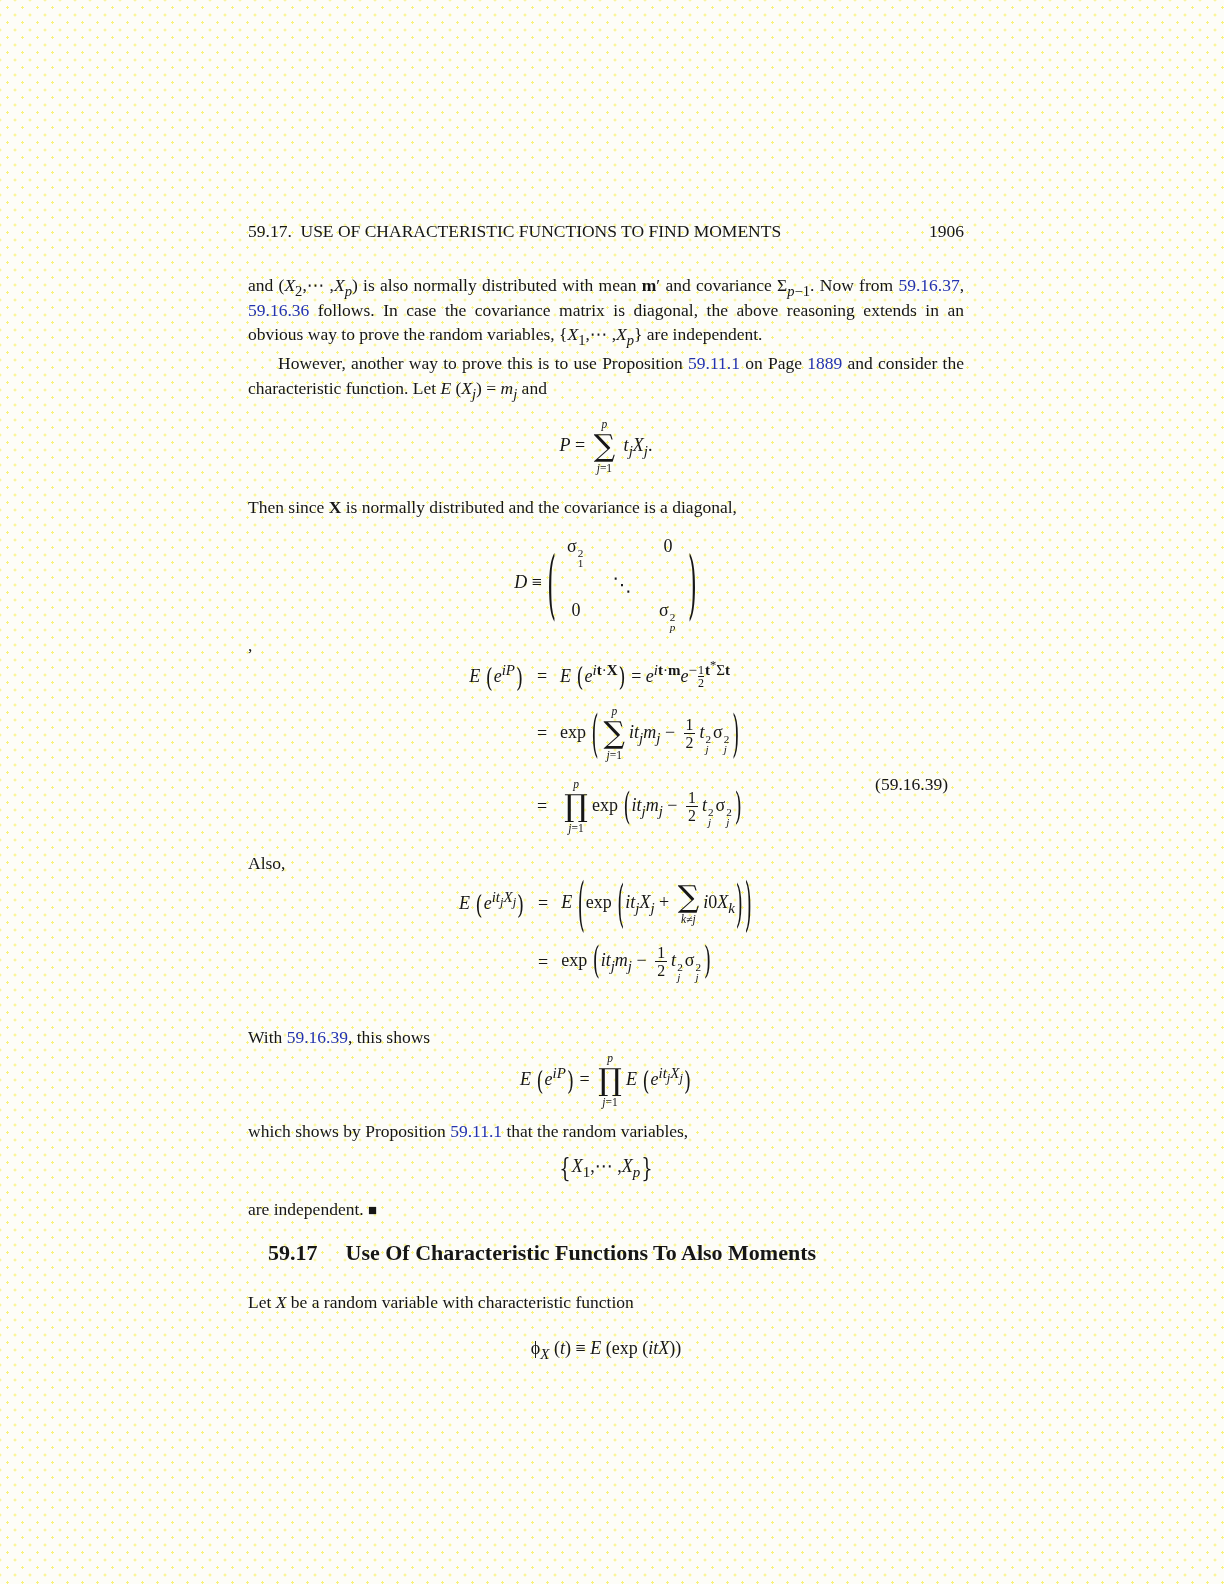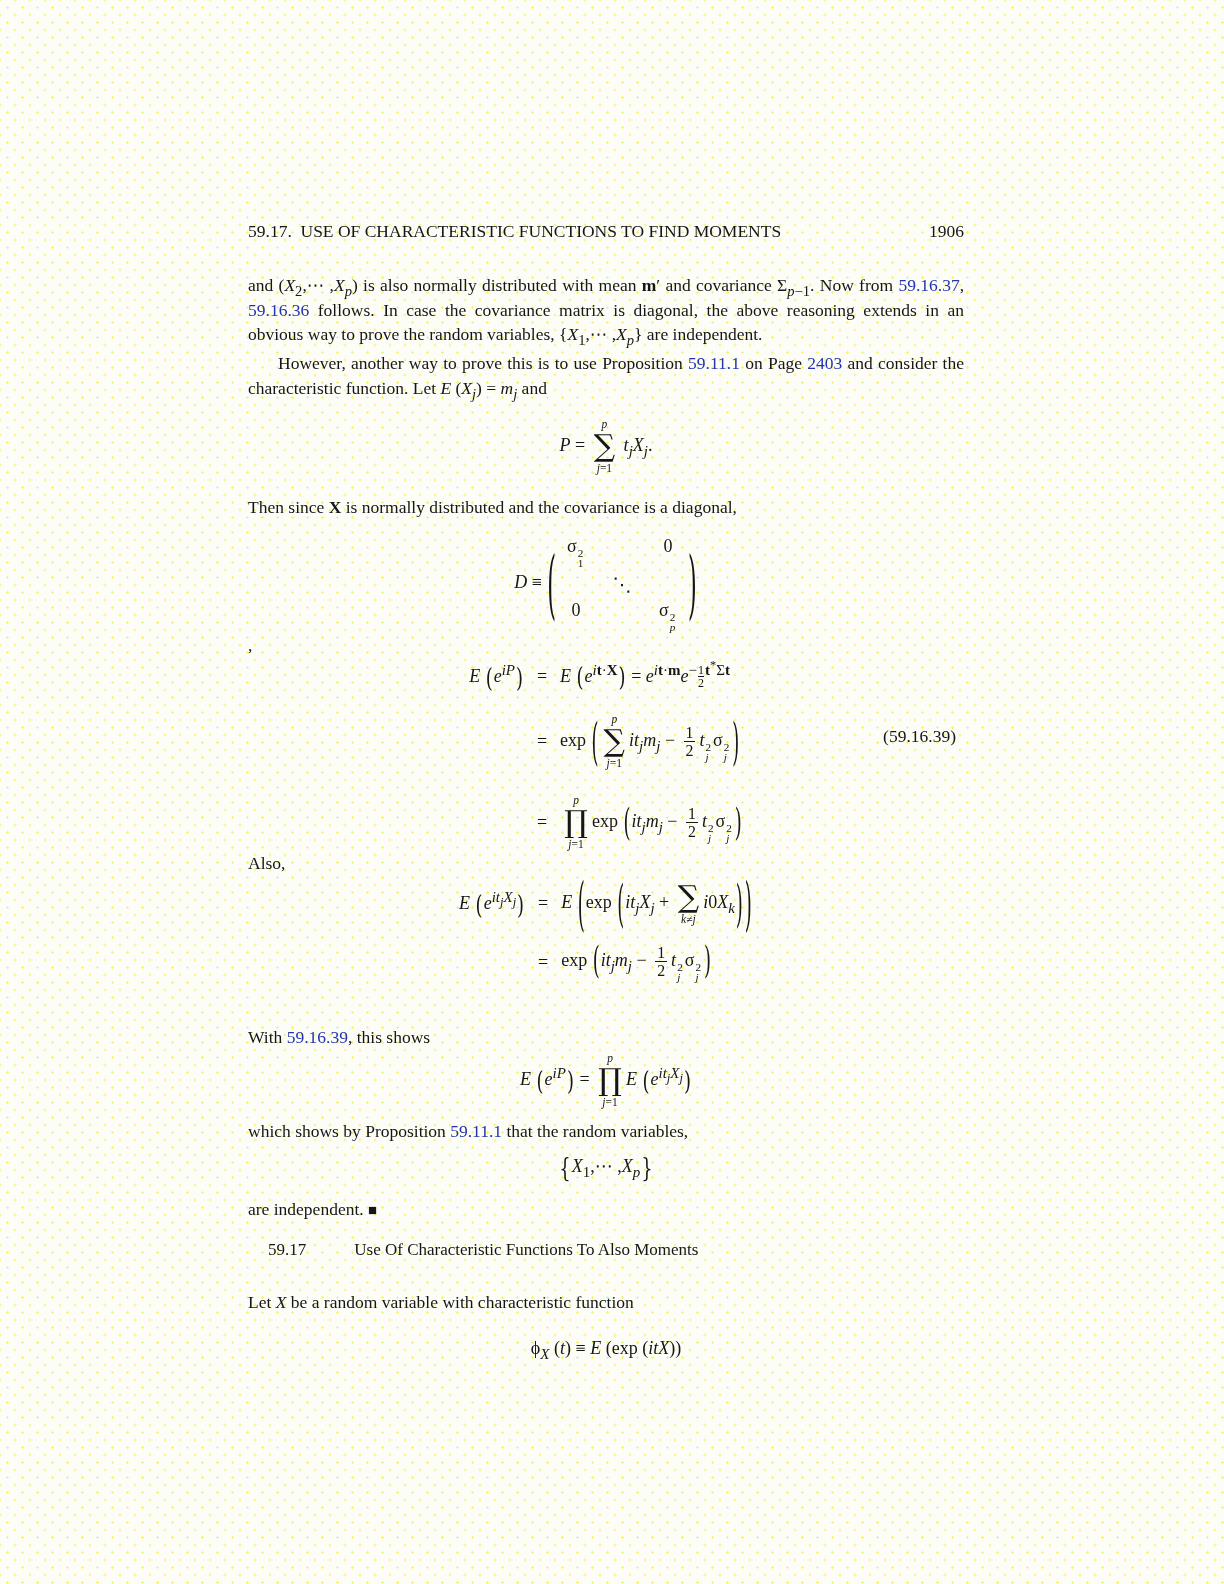--- a/index.html
+++ b/index.html
@@ -24,57 +24,57 @@
   .ind{text-indent:30px;}
   a.ref{color:var(--link);text-decoration:none;cursor:pointer;margin-top:47px;}
   i{font-style:italic;}
   sub,sup{line-height:0;}
   
   .disp{position:absolute;left:0;width:716px;text-align:center;font-size:18px;}
   .align{position:absolute;left:0;width:716px;display:grid;grid-template-columns:max-content 36px max-content;justify-content:center;align-items:center;font-size:18px;}
   .align .lhs{justify-self:end;text-align:right;}
   .align .rel{text-align:center;}
   .align .rhs{justify-self:start;text-align:left;}
-  .tag{position:absolute;right:8px;font-size:17.5px;}
+  .tag{position:absolute;right:16px;font-size:17.5px;margin-top:48px;}
   
   .bigop{display:inline-flex;flex-direction:column;align-items:center;vertical-align:middle;line-height:1;margin:0 4px;}
   .bigop .lim{font-size:11.5px;line-height:1.15;}
   .bigop .op{font-size:30px;line-height:1.02;font-family:"DejaVu Serif","DejaVu Sans",serif;}
   .frac{display:inline-flex;flex-direction:column;align-items:center;vertical-align:middle;line-height:1.08;margin:0 4px;font-size:0.88em;}
   .frac>span:first-child{border-bottom:1.2px solid currentColor;padding:0 2px;}
   .sfrac{display:inline-flex;flex-direction:column;align-items:center;line-height:1;font-size:0.8em;vertical-align:0.05em;margin:0 1px;}
   .sfrac>span:first-child{border-bottom:0.8px solid currentColor;}
   .ss{display:inline-flex;flex-direction:column;align-items:flex-start;line-height:0.9;font-size:62%;vertical-align:-0.45em;margin:0 2px 0 1px;}
   .par{display:inline-block;vertical-align:middle;line-height:1;margin:0 1px;transform-origin:center;font-family:"DejaVu Serif",serif;font-weight:400;}
   .pA{transform:scaleY(1.45);}
   .pB{transform:scaleY(2.05);}
   .pC{transform:scaleY(2.75);}
   .pD{transform:scaleY(3.25);}
   .pM{font-size:1.25em;transform:scaleY(3.35);}
   .pBr{transform:scaleY(1.45);}
   .mat{display:inline-grid;grid-template-columns:auto auto auto;column-gap:24px;row-gap:5px;vertical-align:middle;margin:0 8px;text-align:center;}
   .mat .mc{min-width:22px;}
   .mat .dots{font-size:19px;font-family:"DejaVu Serif",serif;}
   .qed{font-size:15px;}
-  .heading{position:absolute;left:20px;width:696px;display:flex;gap:48px;font-weight:normal;font-size:17px;}
+  .heading{position:absolute;left:20px;width:696px;display:flex;gap:28px;font-weight:bold;font-size:22px;}
 </style>
 </head>
 <body style="--text: #161616; --link: #2433ae; --bg: #fdfdf8; --dot: #f8f27c;">
 
 <div class="page">
   <div class="content">
 
     <div class="runhead">
       <span>59.17.&nbsp;&nbsp;USE OF CHARACTERISTIC FUNCTIONS TO FIND MOMENTS</span>
       <span>1906</span>
     </div>
 
     <p class="body j" style="top:273px">and (<i>X</i><sub>2</sub>,⋯ ,<i>X<sub>p</sub></i>) is also normally distributed with mean <b>m</b>′ and covariance Σ<sub><i>p</i>−1</sub>. Now from <a class="ref">59.16.37</a>, <a class="ref">59.16.36</a> follows. In case the covariance matrix is diagonal, the above reasoning extends in an obvious way to prove the random variables, {<i>X</i><sub>1</sub>,⋯ ,<i>X<sub>p</sub></i>} are independent.</p>
 
-    <p class="body j ind" style="top:351px">However, another way to prove this is to use Proposition <a class="ref">59.11.1</a> on Page <a class="ref">2403</a> and consider the characteristic function. Let <i>E</i> (<i>X<sub>j</sub></i>) = <i>m<sub>j</sub></i> and</p>
+    <p class="body j ind" style="top:351px">However, another way to prove this is to use Proposition <a class="ref">59.11.1</a> on Page <a class="ref">1889</a> and consider the characteristic function. Let <i>E</i> (<i>X<sub>j</sub></i>) = <i>m<sub>j</sub></i> and</p>
 
     <div class="disp" style="top:418px"><i>P</i> = <span class="bigop">
           <span class="lim"><i>p</i></span>
           <span class="op">∑</span>
           <span class="lim"><i>j</i>=1</span>
         </span> <i>t<sub>j</sub></i><i>X<sub>j</sub></i>.</div>
 
     <p class="body" style="top:495px">Then since <b>X</b> is normally distributed and the covariance is a diagonal,</p>
 
     <div class="disp" style="top:536px"><i>D</i> ≡ <span class="par pM">(</span><span class="mat">
@@ -90,21 +90,21 @@
           <span class="mc">0</span>
           <span class="mc"></span>
           <span class="mc">σ<span class="ss">
               <span>2</span>
               <span><i>p</i></span>
             </span></span>
         </span><span class="par pM">)</span></div>
 
     <p class="body" style="top:633px">,</p>
 
-    <div class="align" style="top:664px;row-gap:24px">
+    <div class="align" style="top:664px;row-gap:16px">
       <span class="lhs"><i>E</i> <span class="par pA">(</span><i>e<sup>iP</sup></i><span class="par pA">)</span></span>
       <span class="rel">=</span>
       <span class="rhs"><i>E</i> <span class="par pA">(</span><i>e</i><sup><i>i</i><b>t</b>·<b>X</b></sup><span class="par pA">)</span> = <i>e</i><sup><i>i</i><b>t</b>·<b>m</b></sup><i>e</i><sup>−<span class="sfrac">
               <span>1</span>
               <span>2</span>
             </span><b>t</b><sup>*</sup>Σ<b>t</b></sup></span>
       <span class="lhs"></span>
       <span class="rel">=</span>
       <span class="rhs">exp <span class="par pC">(</span><span class="bigop">
             <span class="lim"><i>p</i></span>

